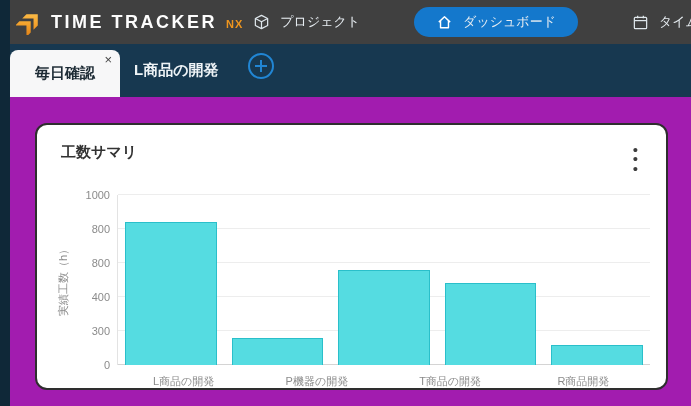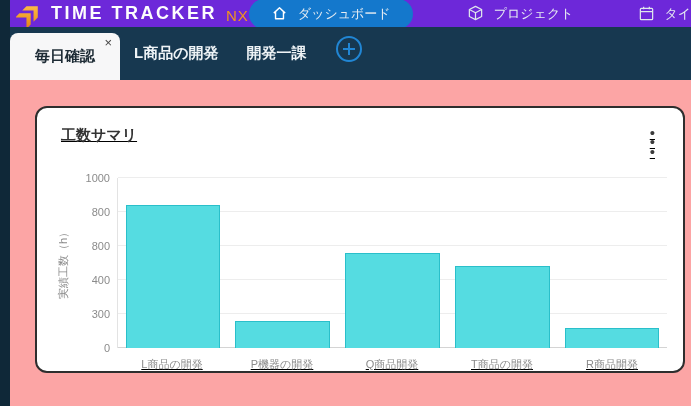--- a/index.html
+++ b/index.html
@@ -3,43 +3,43 @@
 <meta charset="utf-8">
 <style>
   * { margin:0; padding:0; box-sizing:border-box; }
   html,body { width:691px; height:406px; overflow:hidden;
     font-family:"Liberation Sans","DejaVu Sans",sans-serif; background:#f5f5f6; }
   .app { width:691px; height:406px; display:flex; }
   .left-strip { width:10px; background:#0f2838; flex:none; }
   .main { flex:1; display:flex; flex-direction:column; min-width:0; }
 
   
-  .topbar { height:27px; background:#6d28d9; display:flex; align-items:center;
+  .topbar { height:44px; background:#404040; display:flex; align-items:center;
     padding:0 0 0 6px; flex:none; }
   .brand { display:flex; align-items:center; gap:7px; cursor:pointer; flex:none; }
   .brand-title { color:#fdfdfd; font-weight:bold; font-size:18px; letter-spacing:2.5px; }
-  .brand-suffix { color:#f0961e; font-weight:normal; font-size:15px; letter-spacing:1px; margin-left:2px; align-self:center; padding-top:4px; }
+  .brand-suffix { color:#f0961e; font-weight:bold; font-size:11px; letter-spacing:1px; margin-left:2px; align-self:center; padding-top:4px; }
   .topnav { display:flex; align-items:center; gap:44px; margin-left:auto; padding-right:2px; }
   .nav-item { display:flex; align-items:center; gap:10px; color:#e7edf2; font-size:13px;
     height:30px; padding:0 10px; cursor:pointer; white-space:nowrap; }
   .nav-item.active { background:#1478cc; border-radius:15px; padding:0 22px; }
   .nav-icon { width:17px; height:17px; display:inline-flex; }
 
   
   .tabbar { height:53px; background:#173850; display:flex; align-items:flex-end; flex:none; }
   .tab { font-size:15px; font-weight:bold; color:#eef3f6; padding:0 14px; height:53px;
     display:flex; align-items:center; cursor:pointer; white-space:nowrap; }
   .tab.active { background:#f7f7f8; color:#1d2b35; border-radius:8px 8px 0 0;
     height:47px; width:110px; justify-content:center; position:relative; margin-right:0; }
   .tab-close { position:absolute; top:3px; right:8px; font-size:13px; color:#444;
     font-weight:normal; cursor:pointer; line-height:1; }
   .tab-add { width:28px; height:28px; margin:0 0 10px 14px; cursor:pointer; align-self:center; }
 
   
-  .content { flex:1; background:#fca5a5; padding:26px 6px 16px 25px;text-decoration:underline; }
+  .content { flex:1; background:#a21caf; padding:26px 23px 16px 25px; }
   .card { width:100%; height:267px; background:#ffffff; border:2px solid #2e2e2e;
     border-radius:12px; padding:16px 10px 12px 14px; display:flex; flex-direction:column; }
   .card-head { display:flex; align-items:flex-start; padding:2px 14px 6px 10px; }
   .card-title { font-size:15px; font-weight:bold; color:#333; }
   .kebab { margin-left:auto; color:#3c3c3c; font-size:15px; letter-spacing:0;
     line-height:0.62; cursor:pointer; padding:2px 4px; text-align:center; }
 
   
   .chart-body { display:flex; flex:1; padding:14px 6px 0 0; }
   .ylabel-col { width:24px; position:relative; height:170px; flex:none; }
@@ -86,62 +86,59 @@
               <polygon points="1,5 7,5 15,13 7,21 1,21 9,13" fill="url(#lg1)"></polygon>
               <polygon points="11,5 17,5 25,13 17,21 11,21 19,13" fill="url(#lg2)"></polygon>
             </g>
           </svg>
         </span>
         <span class="brand-title">TIME TRACKER</span>
           <span class="brand-suffix">NX</span>
       </div>
 
       <nav class="topnav">
-        <div class="nav-item active">
-          <span class="nav-icon">
-            <svg width="17" height="17" viewBox="0 0 18 18" fill="none" stroke="#ffffff" stroke-width="1.5" stroke-linejoin="round">
-              <path d="M3 8.6 L9 3 L15 8.6"></path>
-                <path d="M4.8 7.4 V14.5 H13.2 V7.4"></path>
-            </svg>
-          </span>
-          <span>ダッシュボード</span>
-        </div>
         <div class="nav-item">
           <span class="nav-icon">
             <svg width="17" height="17" viewBox="0 0 18 18" fill="none" stroke="#dfe7ec" stroke-width="1.3" stroke-linejoin="round">
               <path d="M9 1.5 L15.5 4.8 V12.2 L9 15.5 L2.5 12.2 V4.8 Z"></path>
               <path d="M2.5 4.8 L9 8.2 L15.5 4.8"></path>
                 <path d="M9 8.2 V15.5"></path>
             </svg>
           </span>
           <span>プロジェクト</span>
         </div>
+        <div class="nav-item active">
+          <span class="nav-icon">
+            <svg width="17" height="17" viewBox="0 0 18 18" fill="none" stroke="#ffffff" stroke-width="1.5" stroke-linejoin="round">
+              <path d="M3 8.6 L9 3 L15 8.6"></path>
+                <path d="M4.8 7.4 V14.5 H13.2 V7.4"></path>
+            </svg>
+          </span>
+          <span>ダッシュボード</span>
+        </div>
         <div class="nav-item">
           <span class="nav-icon">
             <svg width="17" height="17" viewBox="0 0 18 18" fill="none" stroke="#dfe7ec" stroke-width="1.3">
               <rect x="2.5" y="3.5" width="13" height="12" rx="1"></rect>
               <path d="M2.5 7 H15.5"></path>
                 <path d="M6 1.8 V4.5 M12 1.8 V4.5"></path>
             </svg>
           </span>
           <span>タイムシート</span>
         </div>
       </nav>
     </header>
 
     <div class="tabbar">
       <div class="tab active">
         <span>毎日確認</span>
         <span class="tab-close">×</span>
       </div>
       <div class="tab">
         <span>L商品の開発</span>
-      </div>
-      <div class="tab">
-        <span>開発一課</span>
       </div>
       <div class="tab-add">
         <span>
           <svg width="28" height="28" viewBox="0 0 28 28" fill="none" stroke="#2186d4" stroke-width="2">
             <circle cx="14" cy="14" r="12"></circle>
               <path d="M14 8 V20 M8 14 H20"></path>
           </svg>
         </span>
       </div>
     </div>
@@ -184,21 +181,20 @@
             <div class="ytick" style="bottom: 0%;">0</div>
                 <div class="ytick" style="bottom: 20%;">300</div>
                 <div class="ytick" style="bottom: 40%; margin-top: 12px;">400</div>
                 <div class="ytick" style="bottom: 60%;">800</div>
                 <div class="ytick" style="bottom: 80%; text-align: right;">800</div>
                 <div class="ytick" style="bottom: 100%; margin-top: 6px;">1000</div>
               </div>
             <div class="x-labels-row">
                 <div class="xlabel">L商品の開発</div>
                 <div class="xlabel">P機器の開発</div>
-                <div class="xlabel">Q商品開発</div>
                 <div class="xlabel">T商品の開発</div>
                 <div class="xlabel">R商品開発</div>
               </div>
           </div>
         </div>
       </div>
     </div>
 
   </div>
 </div>

